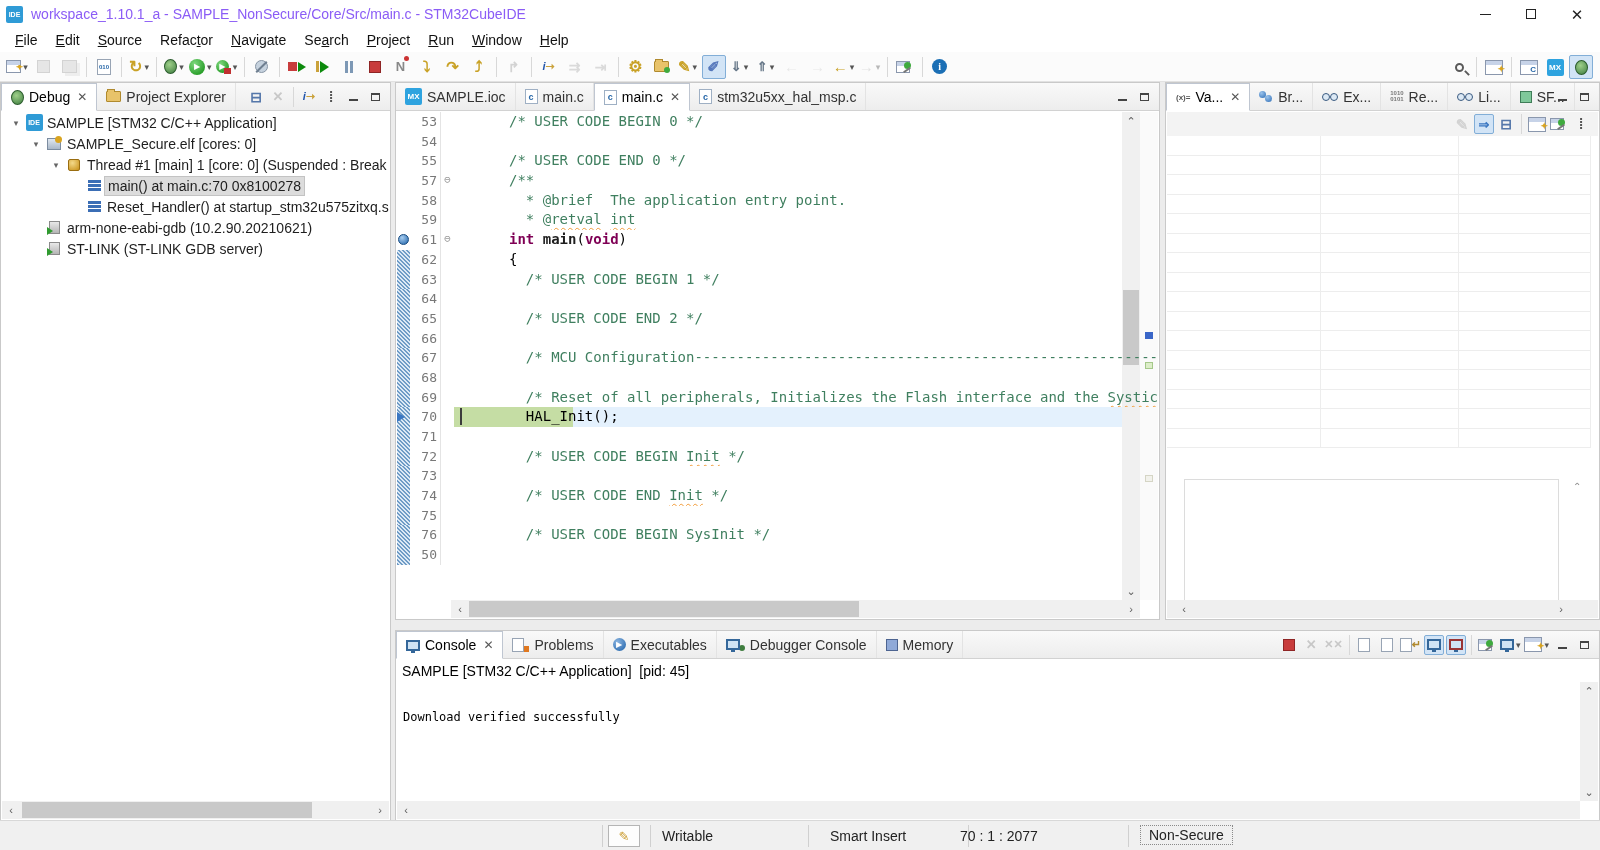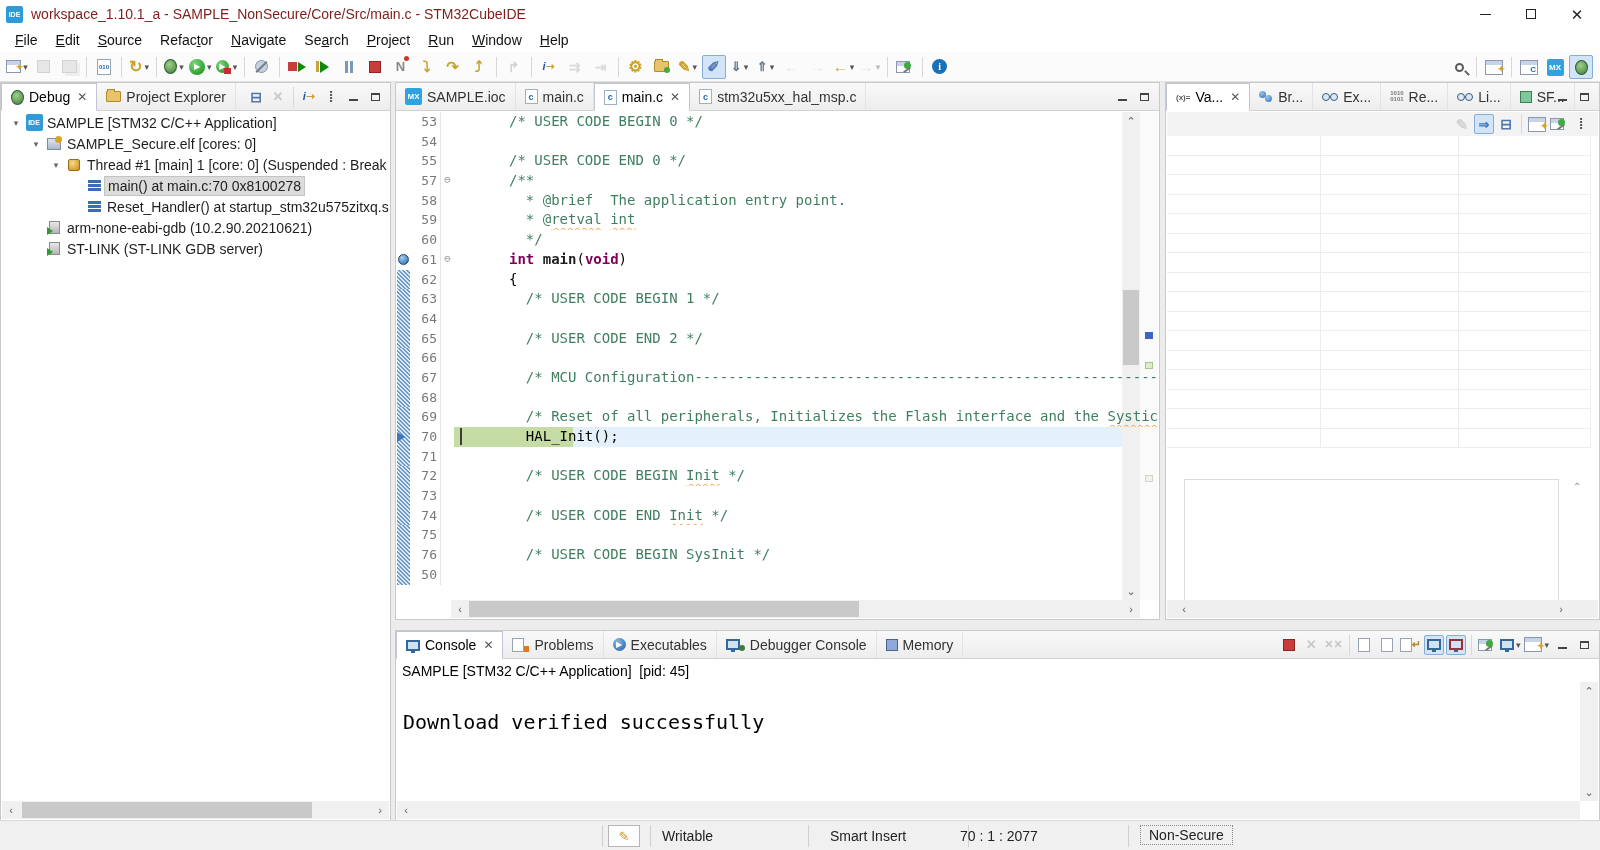--- a/index.html
+++ b/index.html
@@ -2,21 +2,21 @@
 <html><head>
 <meta charset="utf-8">
 <style>
   * { margin:0; padding:0; box-sizing:border-box; }
   html,body { width:1600px; height:850px; overflow:hidden; background:#ececec;
               font-family:"Liberation Sans", sans-serif; font-size:14px; color:#1e1e1e; }
 
   
   #titlebar { position:absolute; left:0; top:0; width:1600px; height:28px; background:#ffffff;
               display:flex; align-items:center; }
-  #title-text { margin-left:8px; font-size:14px; color:#7f1d1d; }
+  #title-text { margin-left:8px; font-size:14px; color:#8b5cf6; }
   .winbtn { width:46px; height:28px; display:flex; align-items:center; justify-content:center; color:#222; }
   #win-controls { position:absolute; right:0; top:0; display:flex; }
   .wb-min { width:11px; height:1px; background:#222; }
   .wb-max { width:10px; height:10px; border:1px solid #222; }
   .wb-close { font-size:15px; line-height:1; }
 
   #menubar { position:absolute; left:0; top:28px; width:1600px; height:24px; background:#ffffff;
              display:flex; align-items:center; padding-left:6px; }
   .menu-item { padding:2px 9px; color:#111; }
   .menu-item u { text-decoration:underline; }
@@ -151,21 +151,21 @@
   .vg-header { display:flex; height:24px; border-bottom:1px solid #d9d9d9; align-items:center; background:#fff; color:#111; }
   .vg-col { padding-left:8px; border-right:1px solid #e4e4e4; height:100%; display:flex; align-items:center; }
   .vg-row { display:flex; height:19.5px; border-bottom:1px solid #ededed; }
   .vg-cell { border-right:1px solid #ededed; height:100%; }
   #var-detail { position:absolute; left:18px; right:40px; top:396px; height:134px; background:#fff; border:1px solid #dcdcdc; }
   #var-detail-scroll { position:absolute; right:14px; top:396px; width:16px; height:134px; color:#8a8a8a; font-size:10px; }
   .vp-bottom { position:absolute; left:1px; right:1px; bottom:1px; top:29px; background:#efefef; z-index:-1; }
 
   
   #console-output { position:absolute; left:1px; right:19px; top:51px; bottom:19px; background:#fff;
-                    font-family:"DejaVu Sans Mono", monospace; font-size:20px; white-space:pre; padding:28px 0 0 6px; color:#000; }
+                    font-family:"DejaVu Sans Mono", monospace; font-size:12px; white-space:pre; padding:28px 0 0 6px; color:#000; }
   #console-proc { position:absolute; left:1px; right:19px; top:29px; height:22px; background:#fff; padding:3px 0 0 5px; color:#000; white-space:pre; }
 
   
   #statusbar { position:absolute; left:0; top:820px; width:1600px; height:30px; background:#f0f0f0; border-top:1px solid #d8d8d8; }
   .st-item { position:absolute; top:7px; color:#222; white-space:pre; }
   .st-sep { position:absolute; top:4px; width:1px; height:22px; background:#d0d0d0; }
   #st-icon { position:absolute; left:608px; top:4px; width:32px; height:22px; border:1px solid #b5b5b5; background:#fdfdfd;
              display:flex; align-items:center; justify-content:center; color:#c9992a; font-size:13px; }
   #st-nonsecure { border:1px dotted #8a8a8a; padding:1px 8px; }
 </style>
@@ -505,26 +505,20 @@
         <span class="cl-ann"></span>
         <span class="cl-num">58</span>
         <span class="cl-fold"></span>
         <span class="cl-text"><span class="cl-layer"><span class="tk-c">  * @brief  The application entry point.</span></span></span>
       </div>
       <div class="code-line">
         <span class="cl-ann"></span>
         <span class="cl-num">59</span>
         <span class="cl-fold"></span>
         <span class="cl-text"><span class="cl-layer"><span class="tk-c">  * @</span><span class="tk-c sq">retval</span><span class="tk-c"> </span><span class="tk-c sq">int</span></span></span>
-      </div>
-      <div class="code-line">
-        <span class="cl-ann"></span>
-        <span class="cl-num">60</span>
-        <span class="cl-fold"></span>
-        <span class="cl-text"><span class="cl-layer"><span class="tk-c">  */</span></span></span>
       </div>
       <div class="code-line">
         <span class="cl-ann">
           <span class="bp-ball"></span>
         </span>
         <span class="cl-num">61</span>
         <span class="cl-fold">⊖</span>
         <span class="cl-text"><span class="cl-layer"><span class="tk-k">int</span><span class="tk-p"> </span><span class="tk-f">main</span><span class="tk-p">(</span><span class="tk-k">void</span><span class="tk-p">)</span></span></span>
       </div>
       <div class="code-line">

